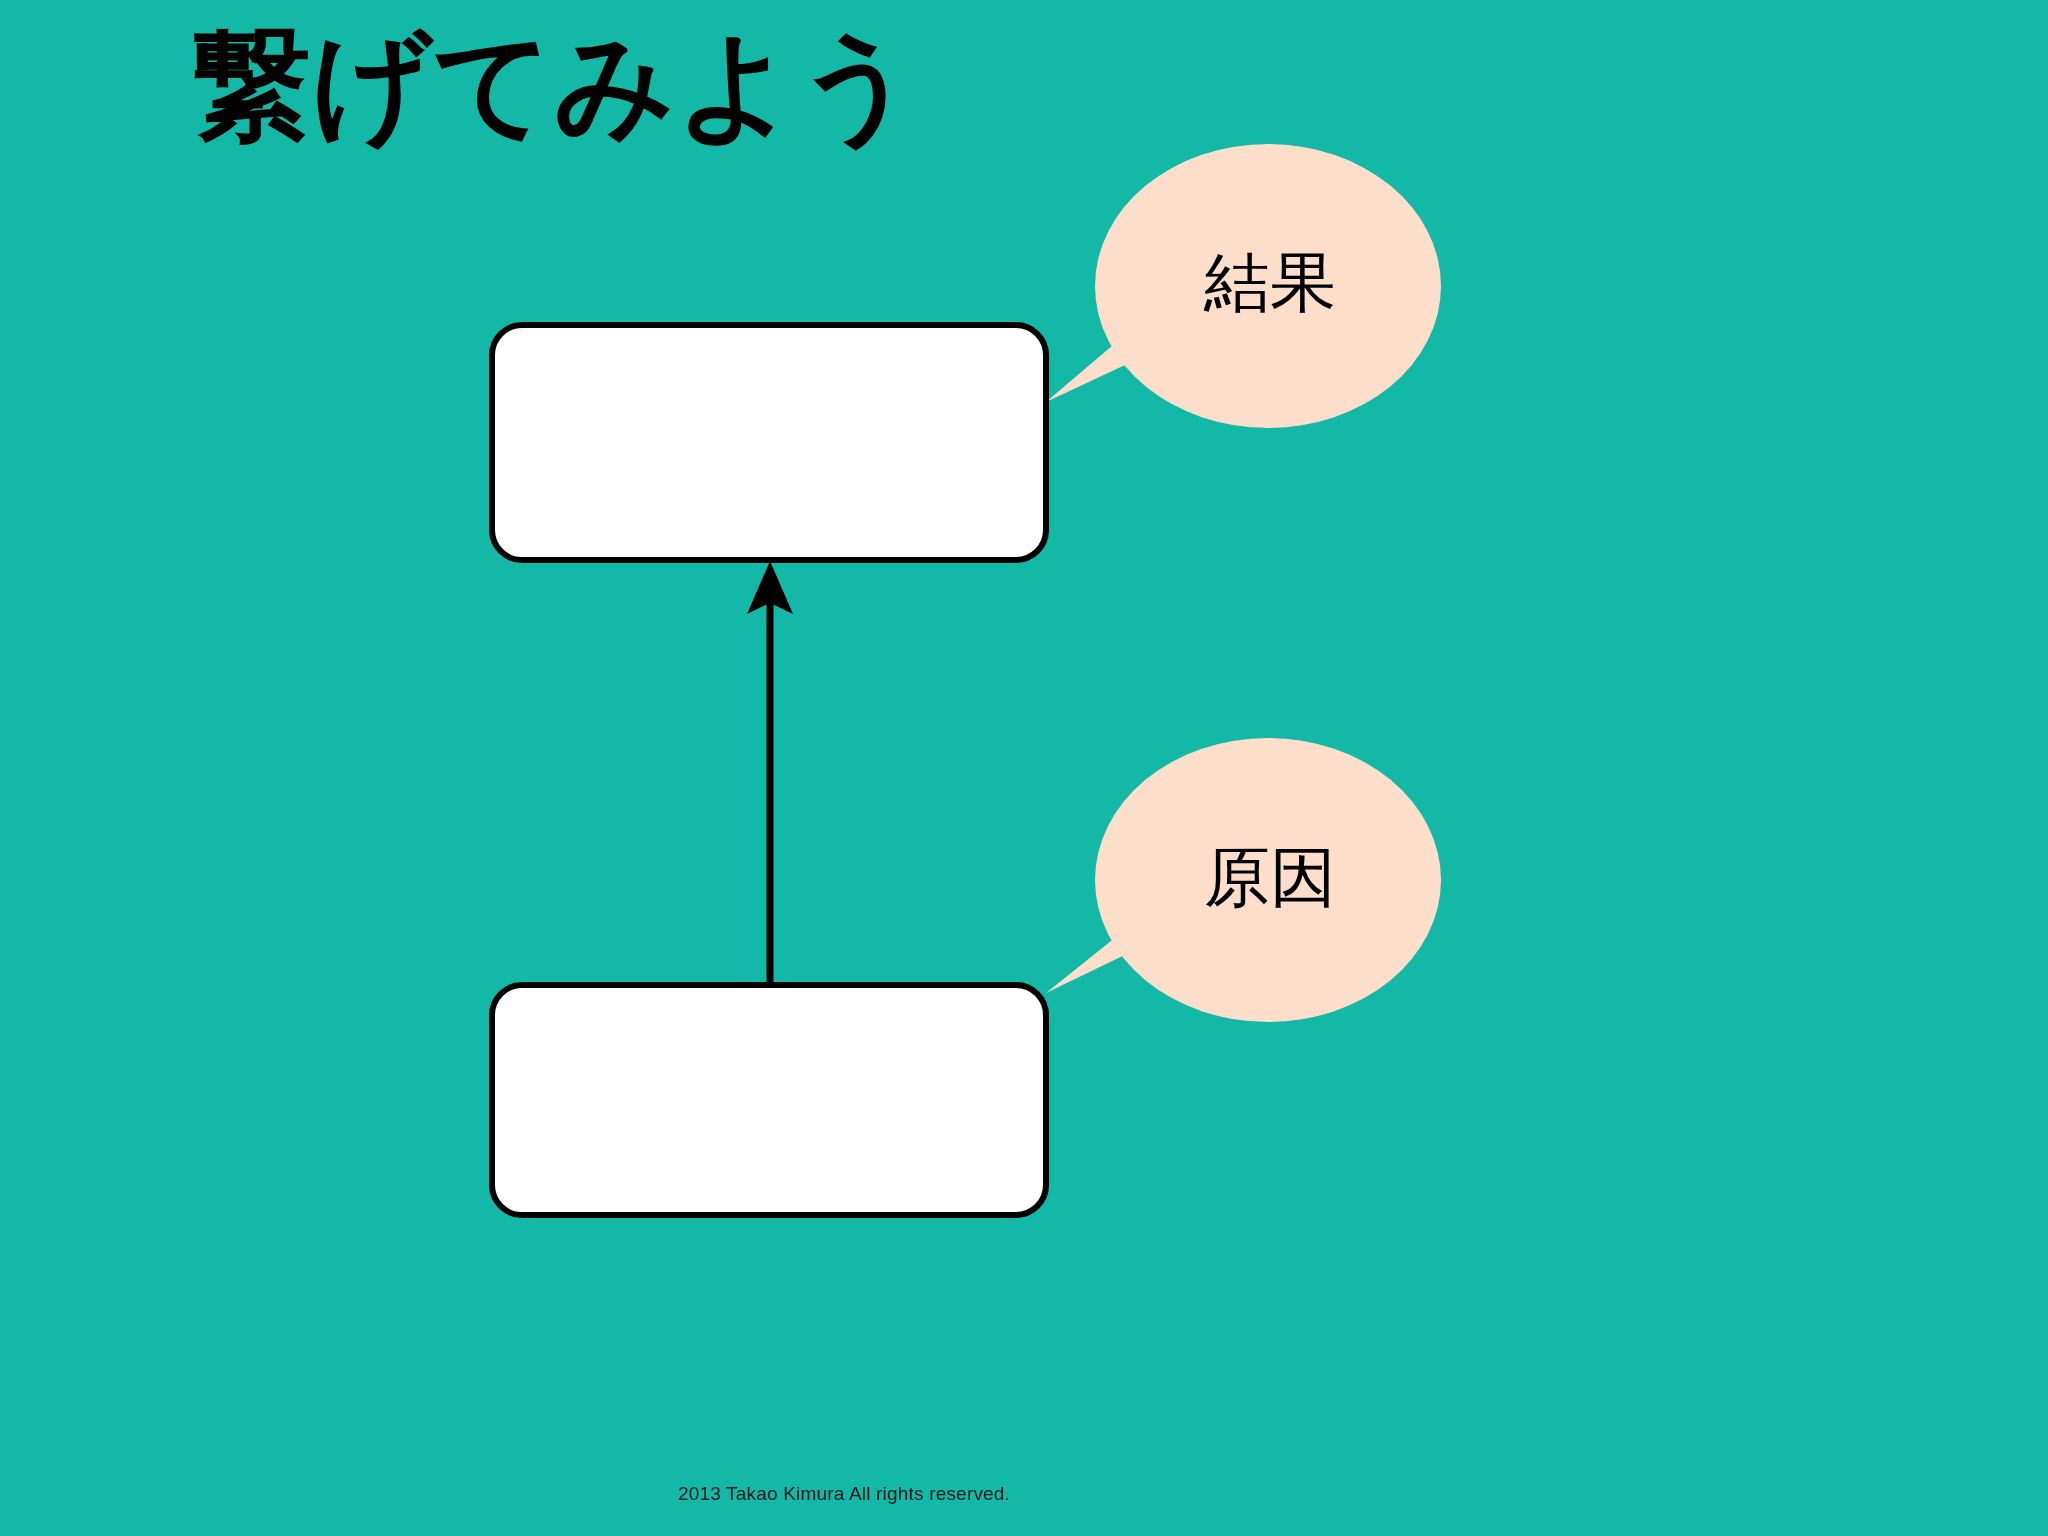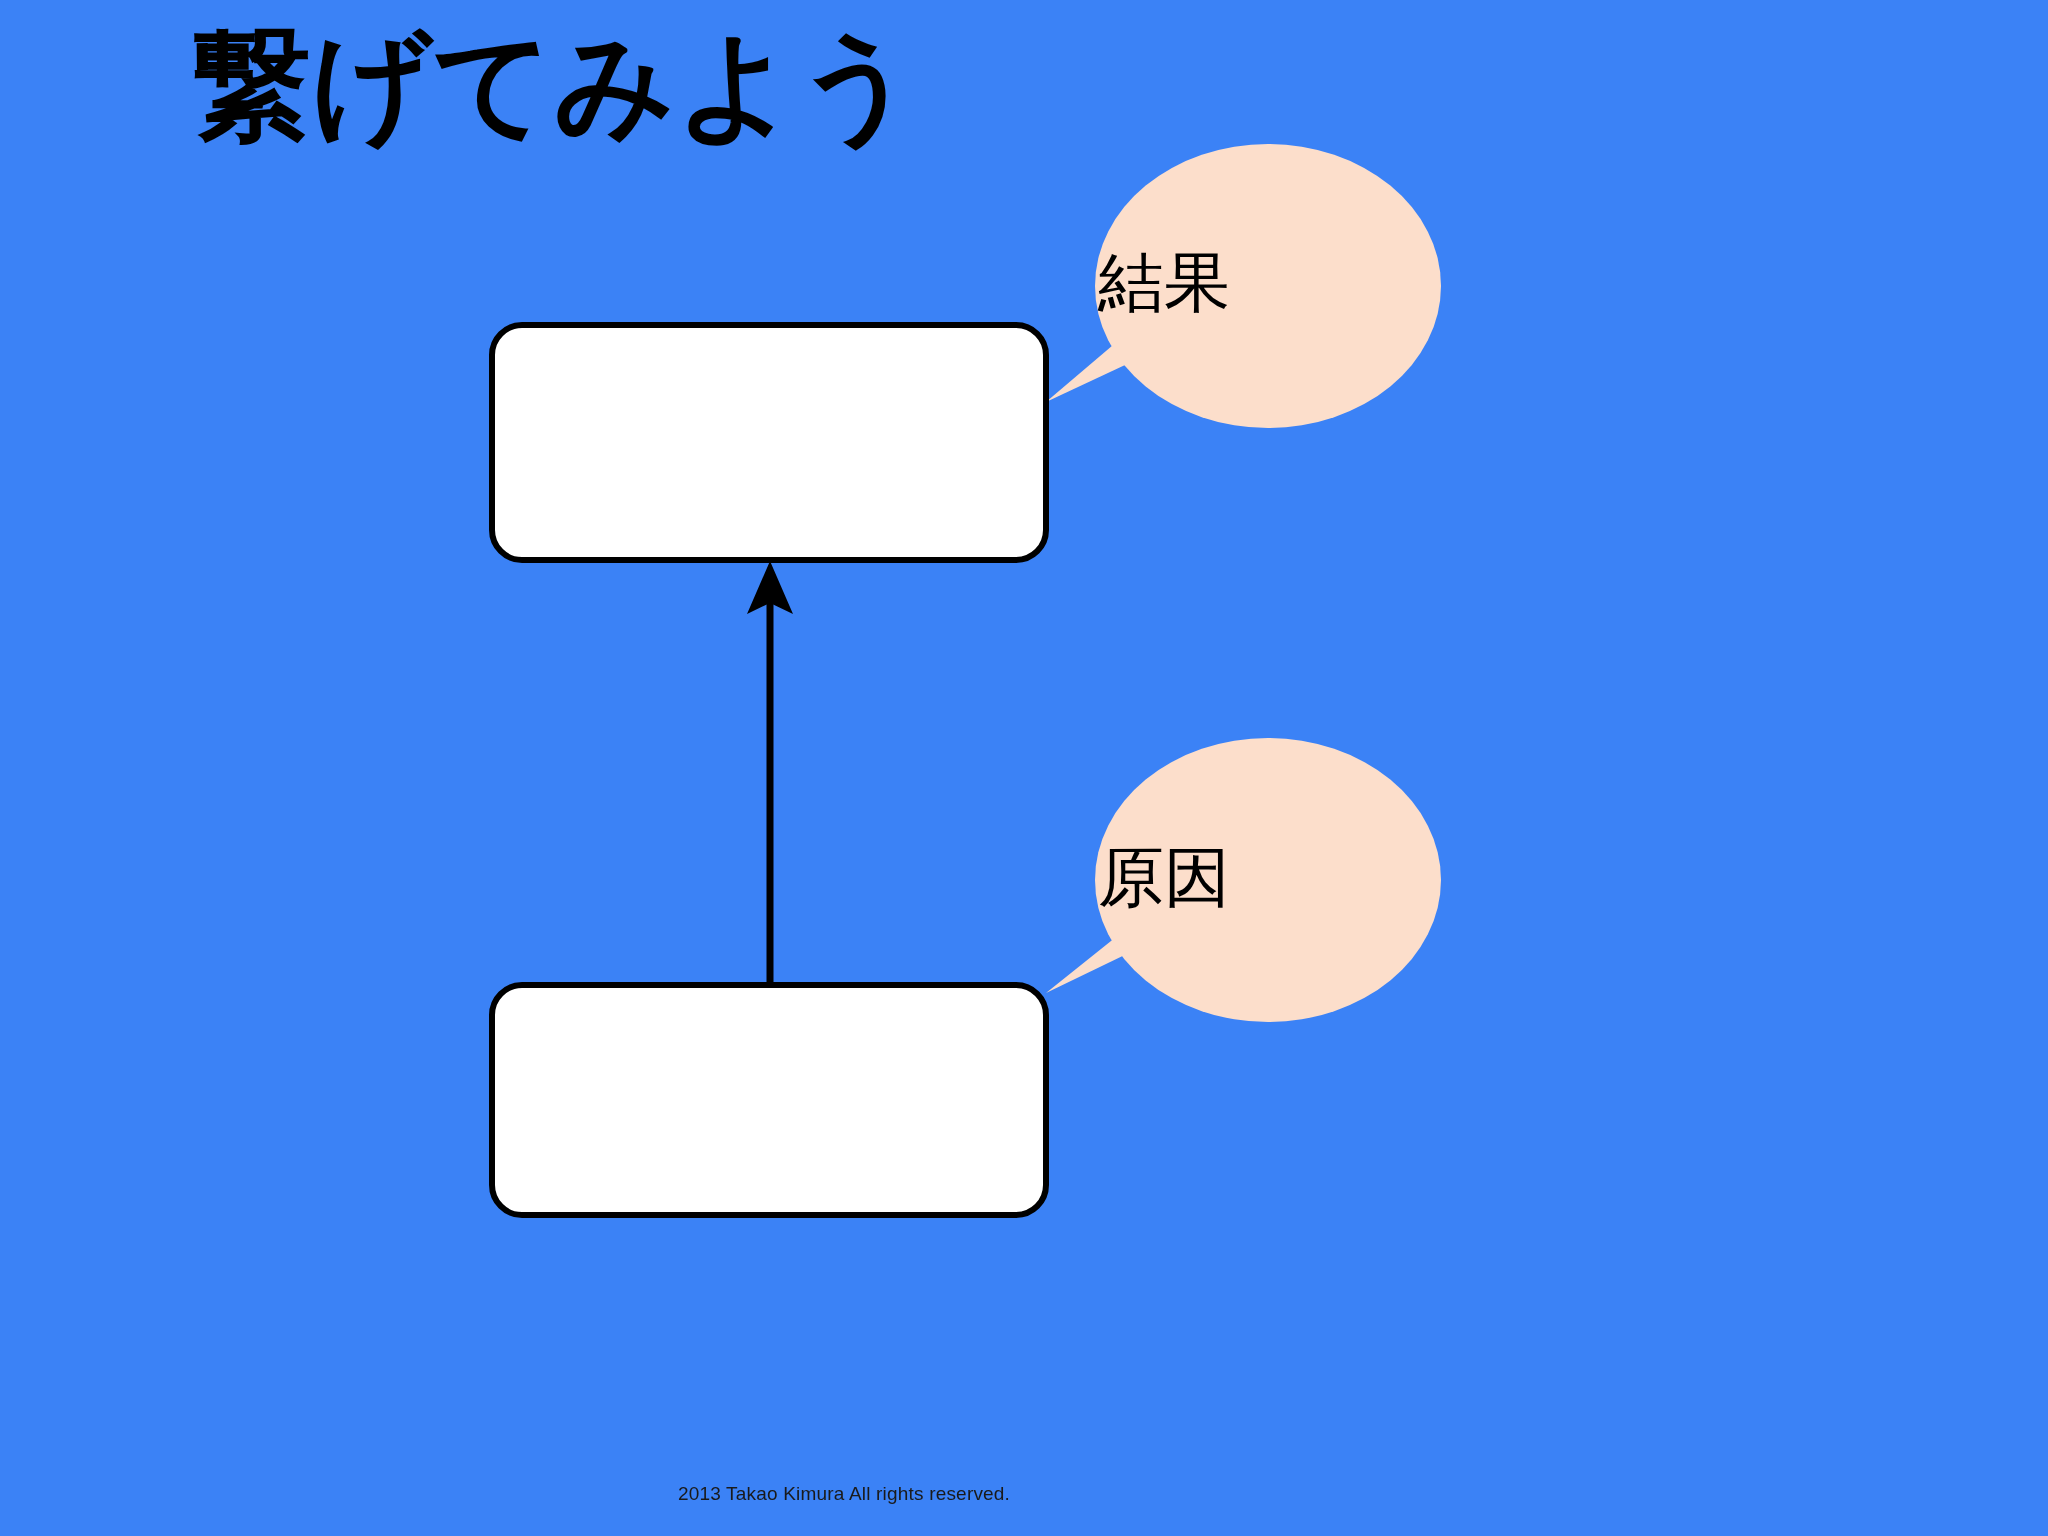--- a/index.html
+++ b/index.html
@@ -14,21 +14,21 @@
     font-family: "Liberation Sans", "DejaVu Sans", sans-serif;
     color: #000000;
     position: relative;
   }
 
   #slide {
     position: absolute;
     left: 0; top: 0;
     width: 2048px;
     height: 1536px;
-    background: #3b82f6;
+    background: #14b8a6;
   }
 
   
   #slide-title {
     position: absolute;
     left: 193px;
     top: 12px;
     font-size: 118px;
     line-height: 1.25;
     font-weight: 700;
@@ -56,21 +56,21 @@
     color: #000000;
     white-space: nowrap;
   }
   #node-effect-label { left: 492px; top: 415px; }
   #node-cause-label  { left: 492px; top: 1076px; }
 
   
   .callout-label {
     position: absolute;
     width: 344px;
-    text-align: left;
+    text-align: center;
     font-size: 66px;
     font-weight: 400;
     line-height: 1.2;
     color: #000000;
     white-space: nowrap;
   }
   #callout-result-label { left: 1098px; top: 243px; }
   #callout-cause-label  { left: 1098px; top: 838px; }
 
   

